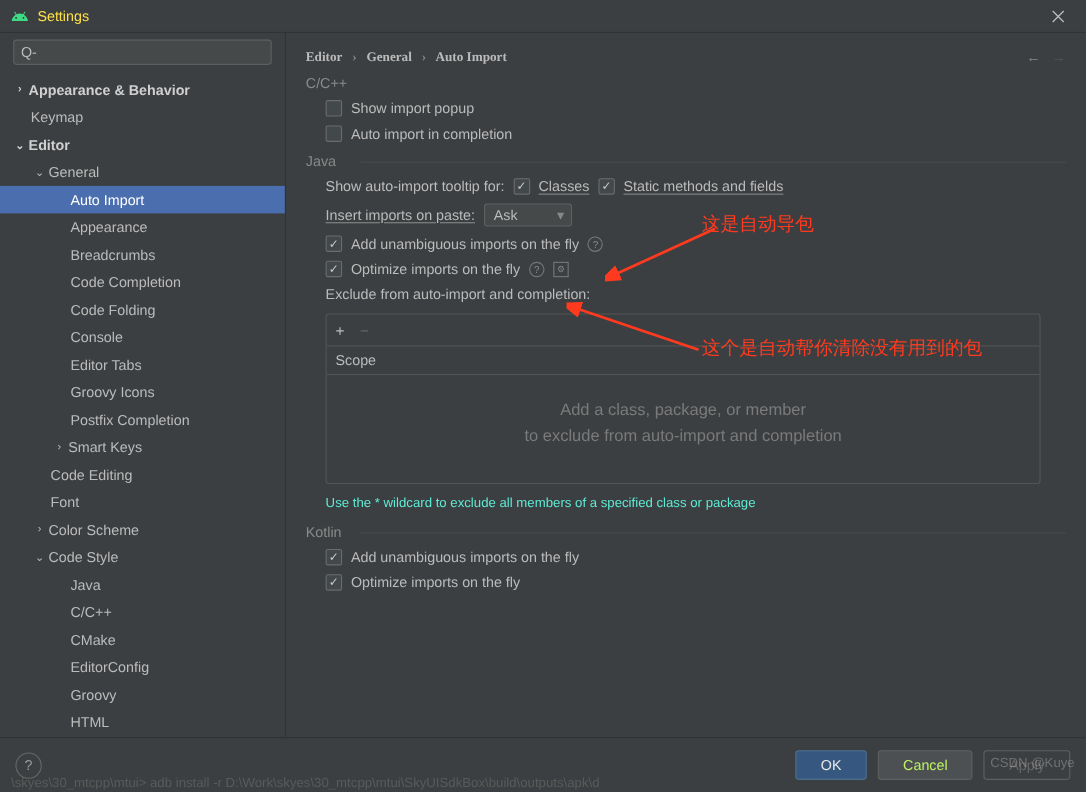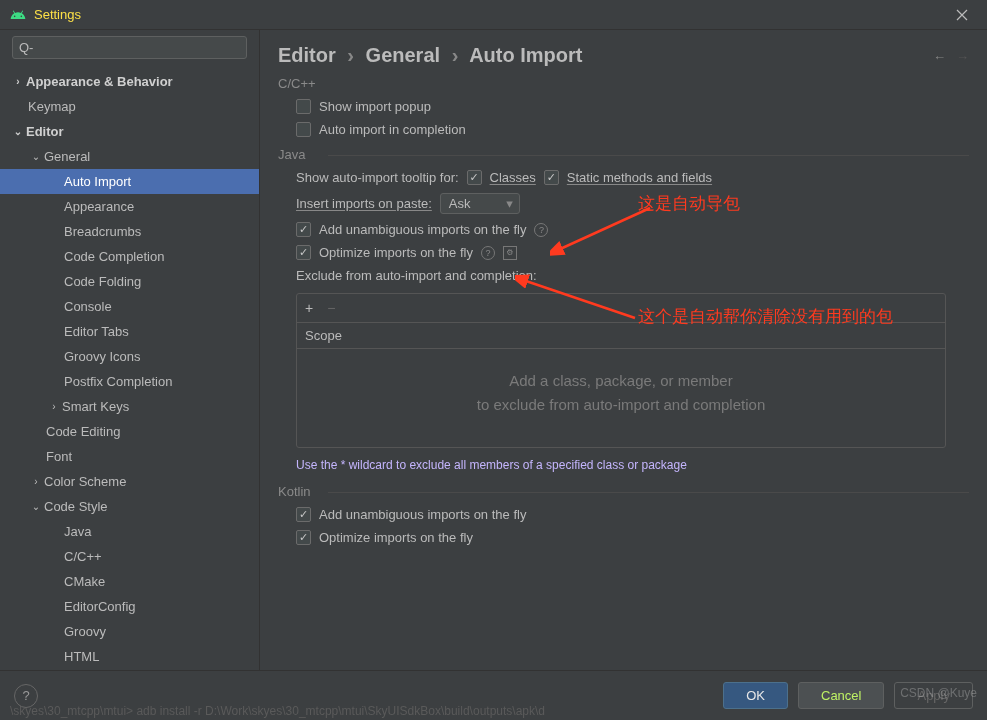--- a/index.html
+++ b/index.html
@@ -89,21 +89,21 @@
       position: relative;
       overflow: hidden;
     }
     .content-head {
       padding: 14px 18px 4px 18px;
       display: flex;
       align-items: center;
       justify-content: space-between;
       border-bottom: 1px solid transparent;
     }
-    .breadcrumb { color: #bbbbbb; font-size: 20px; font-weight: 600;}
+    .breadcrumb { color: #bbbbbb; font-size: 12px; font-weight: 600; font-family: Liberation Serif, serif;}
     .breadcrumb .sep { color: #888; margin: 0 6px; }
     .nav-arrows { display: flex; gap: 10px; color: #888; }
     .content-body {
       padding: 4px 18px 10px 18px;
       overflow-y: auto;
       height: calc(100% - 44px);
     }
     .section-title {
       color: #8a8a8a;
       font-size: 13px;
@@ -197,21 +197,21 @@
     .exclude-header .col2 { width: 75px; }
     .exclude-empty {
       text-align: center;
       padding: 20px 10px 30px;
       color: #7a7a7a;
       font-size: 15px;
       line-height: 1.6;
     }
     .hint {
       margin: 8px 0 10px 18px;
-      color: #c4b5fd;
+      color: #5eead4;
       font-size: 12px;
       max-width: 400px;
       line-height: 1.5;
     }
     .bottom-bar {
       height: 50px;
       border-top: 1px solid #323232;
       display: flex;
       align-items: center;
       padding: 0 14px;

